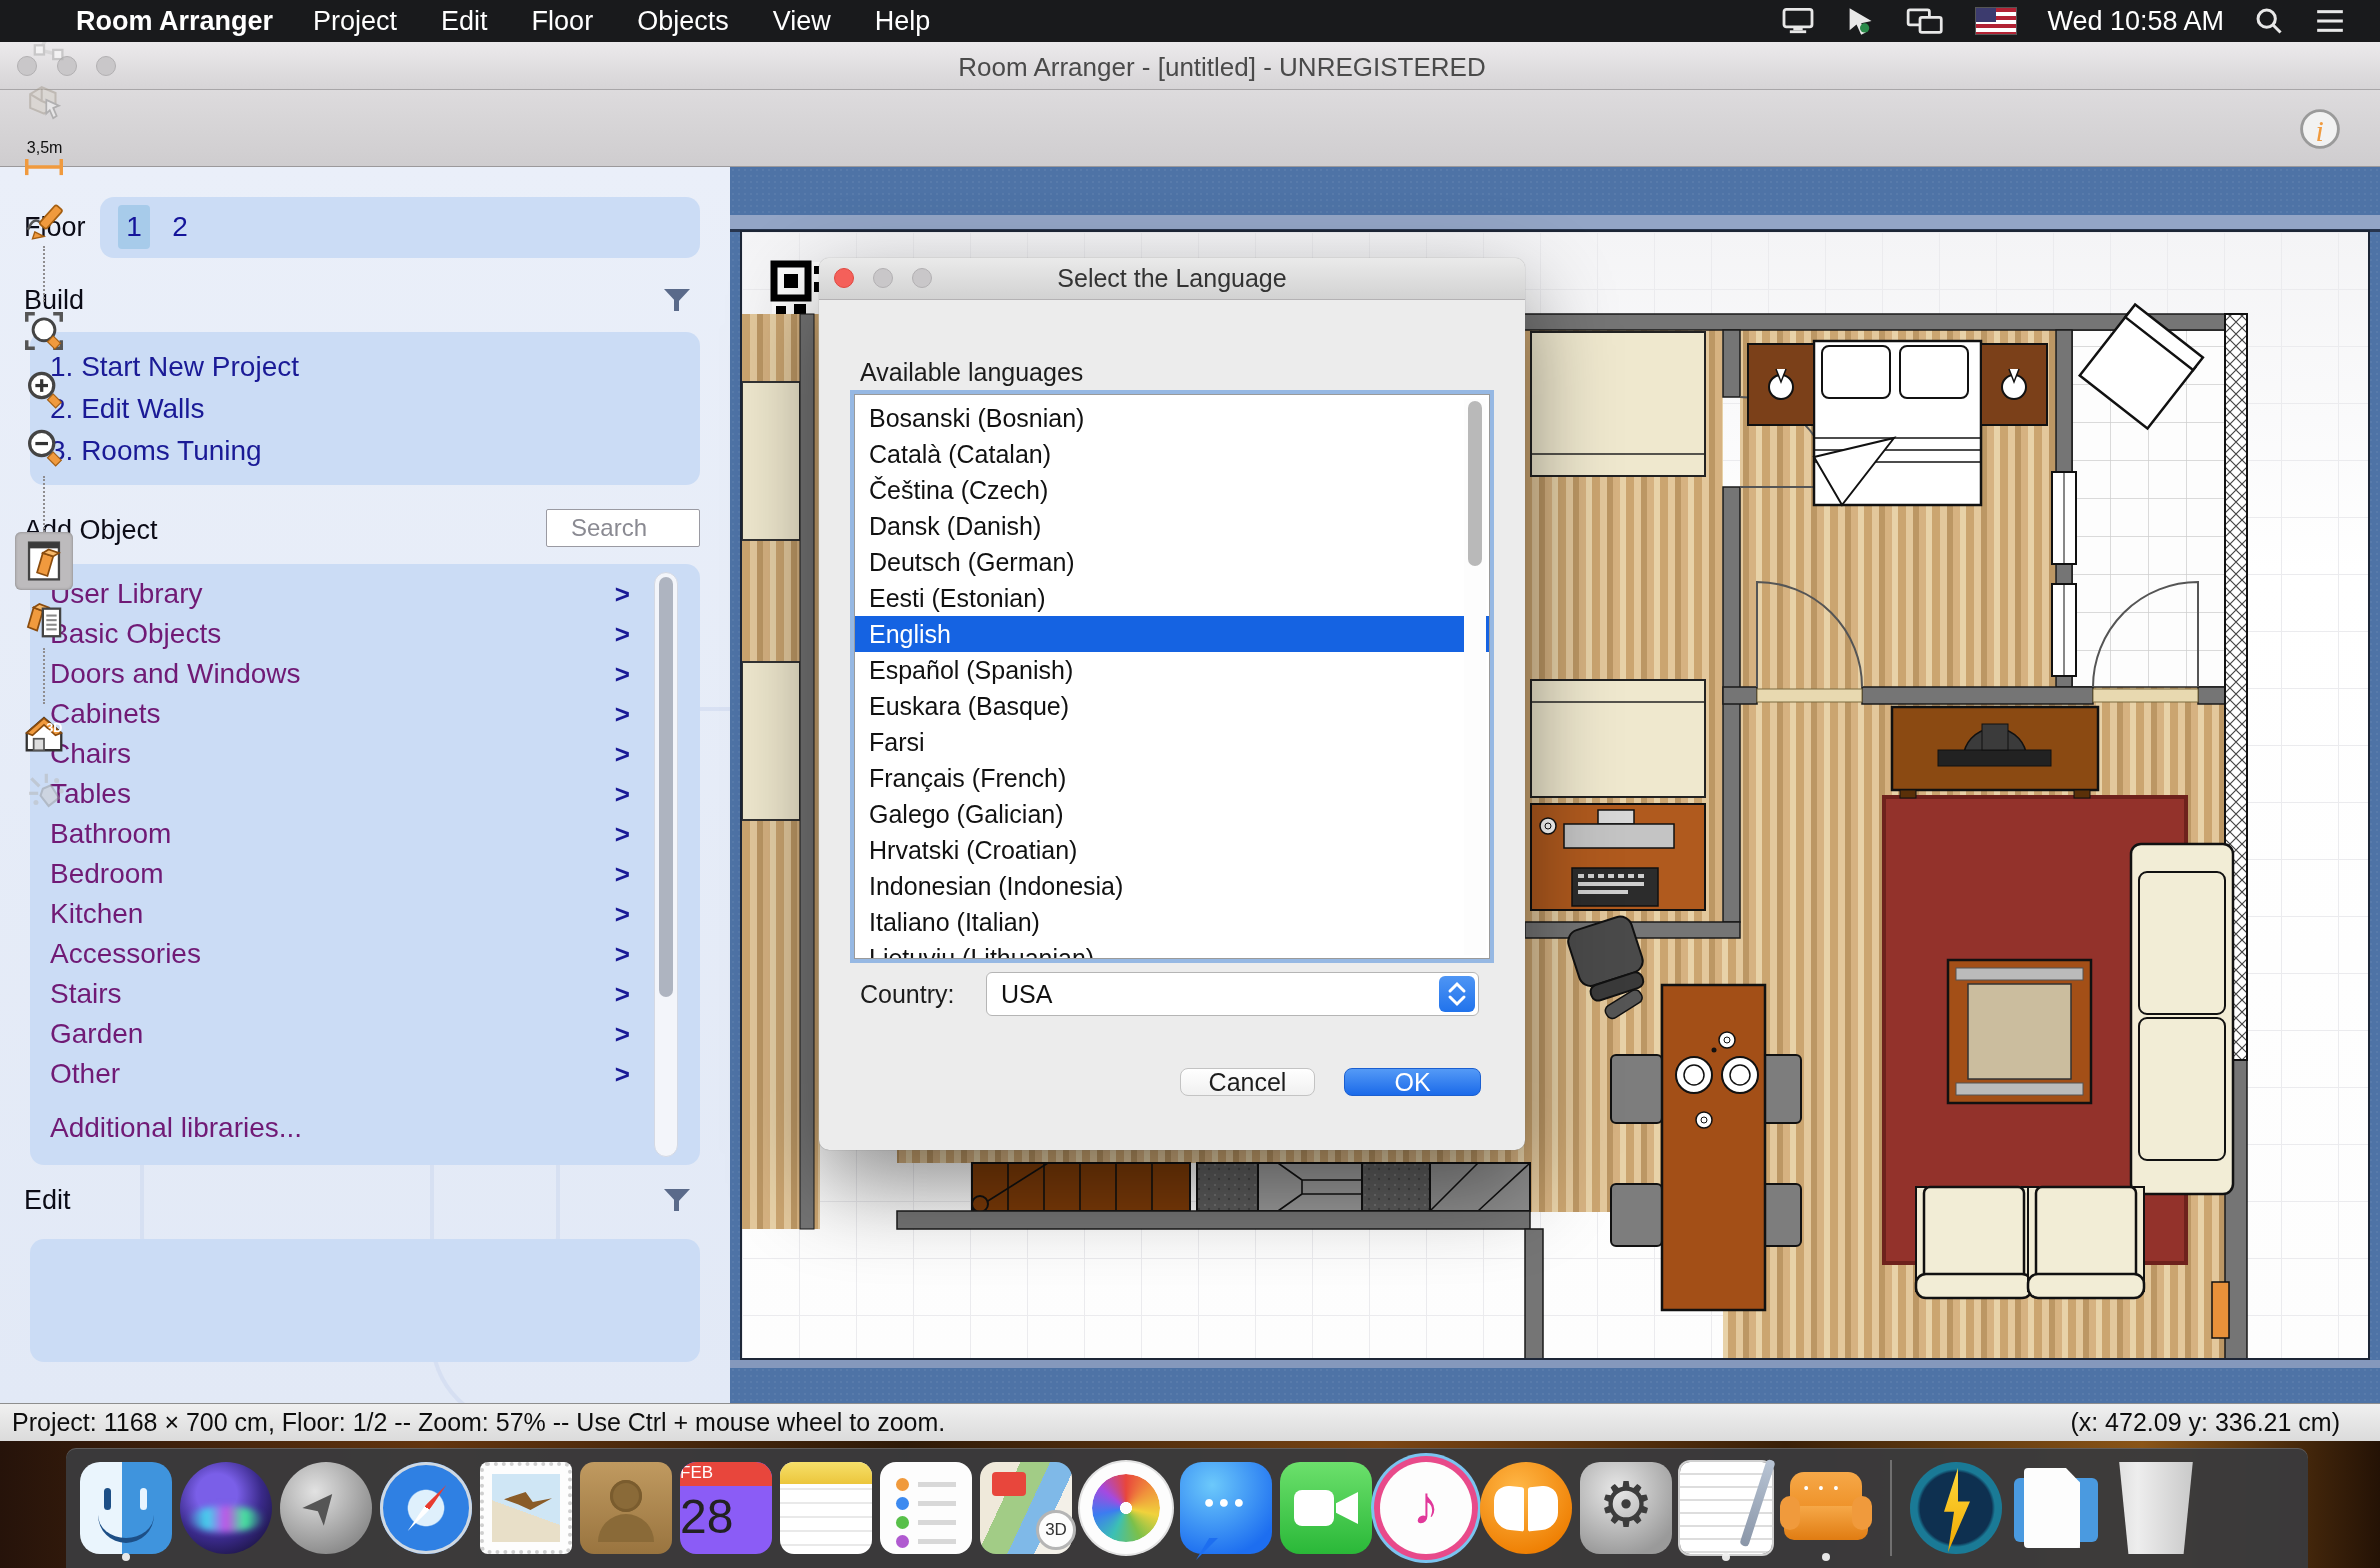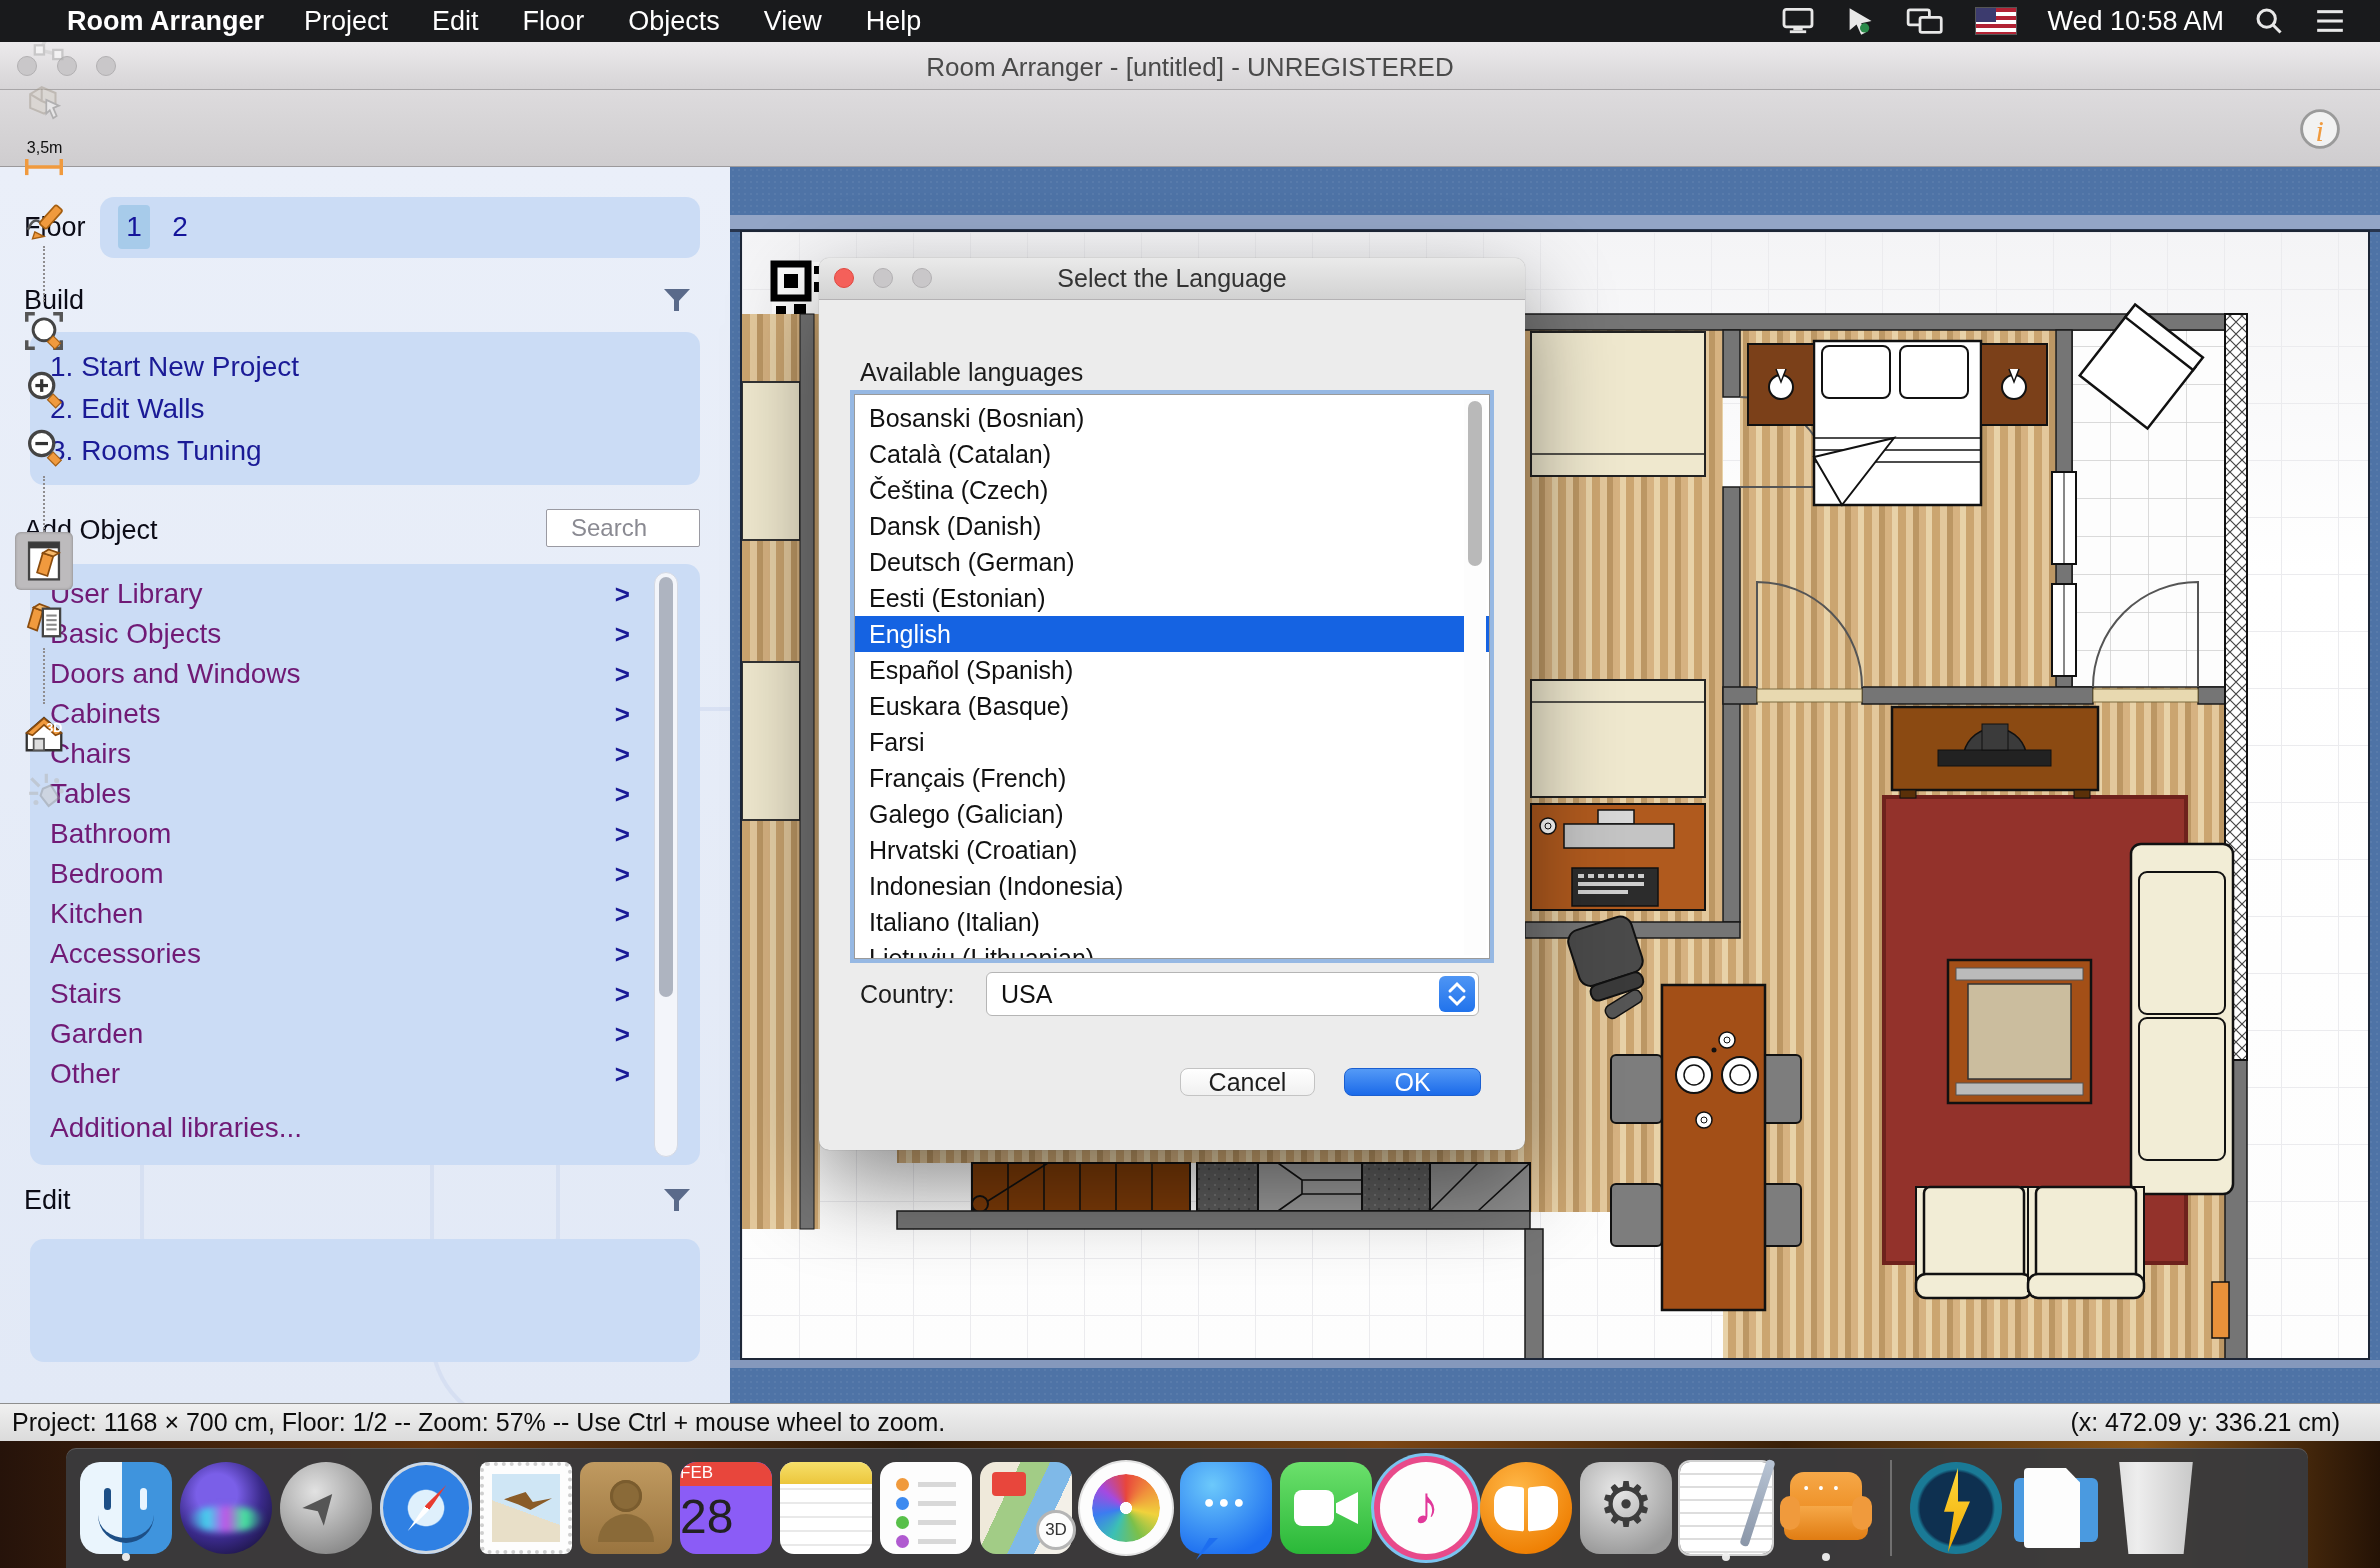--- a/index.html
+++ b/index.html
@@ -2,30 +2,30 @@
 <html><head>
 <meta charset="utf-8">
 <style>
   * { margin:0; padding:0; box-sizing:border-box; }
   html,body { width:2380px; height:1568px; overflow:hidden; font-family:"Liberation Sans",sans-serif; }
   #root { position:relative; width:2380px; height:1568px; background:#1a0e05; overflow:hidden; }
 
   
   #menubar { position:absolute; left:0; top:0; width:2380px; height:42px; background:#191a1c; display:flex; align-items:center; color:#fff; z-index:90; }
   #menubar .apple { margin-left:40px; font-size:30px; color:#fff; }
-  #menubar .appname { margin-left:27px; font-size:27px; font-weight:bold; }
+  #menubar .appname { margin-left:36px; font-size:27px; font-weight:bold; }
   #menu-items { display:flex; margin-left:40px; gap:44px; font-size:27px; }
   #menu-items .mi { cursor:default; }
   #menubar-right { margin-left:auto; display:flex; align-items:center; gap:30px; margin-right:34px; }
   #menubar-right .clock { font-size:27px; }
   .flag { width:42px; height:28px; background:repeating-linear-gradient(180deg,#b22234 0 4px,#fff 4px 8px); position:relative; border:1px solid #555; }
   .flag::before { content:""; position:absolute; left:0; top:0; width:20px; height:14px; background:#3c3b6e; }
 
   
-  #titlebar { position:absolute; left:0; top:42px; width:2380px; height:48px; background:linear-gradient(#ECEAEC,#D6D4D6); border-bottom:1px solid #a8a6a8; z-index:80; }
+  #titlebar { position:absolute; left:0; top:42px; width:2380px; height:48px; background:linear-gradient(#ECEAEC,#D6D4D6); border-bottom:1px solid #a8a6a8; z-index:80;padding-left:32px; }
   .tl { position:absolute; top:14px; width:20px; height:20px; border-radius:50%; background:#c9c7c9; border:1px solid #b2b0b2; }
   #titlebar .t1{left:17px;} #titlebar .t2{left:57px;} #titlebar .t3{left:96px;}
   #window-title { position:absolute; top:10px; width:100%; text-align:center; font-size:26px; color:#4a4a4a; }
 
   
   #toolbar { position:absolute; left:0; top:90px; width:2380px; height:77px; background:linear-gradient(#DDDBDD,#CFCDCF); border-bottom:1px solid #9b999b; display:flex; align-items:center; z-index:80; }
   .tool { width:58px; height:58px; margin:0 9px; display:flex; align-items:center; justify-content:center; border-radius:6px; }
   .tool svg { width:46px; height:46px; }
   .tool.disabled { opacity:.5; filter:grayscale(.6); }
   .tool.selected { background:#bdbbbd; box-shadow:inset 0 0 3px rgba(0,0,0,.35); }

